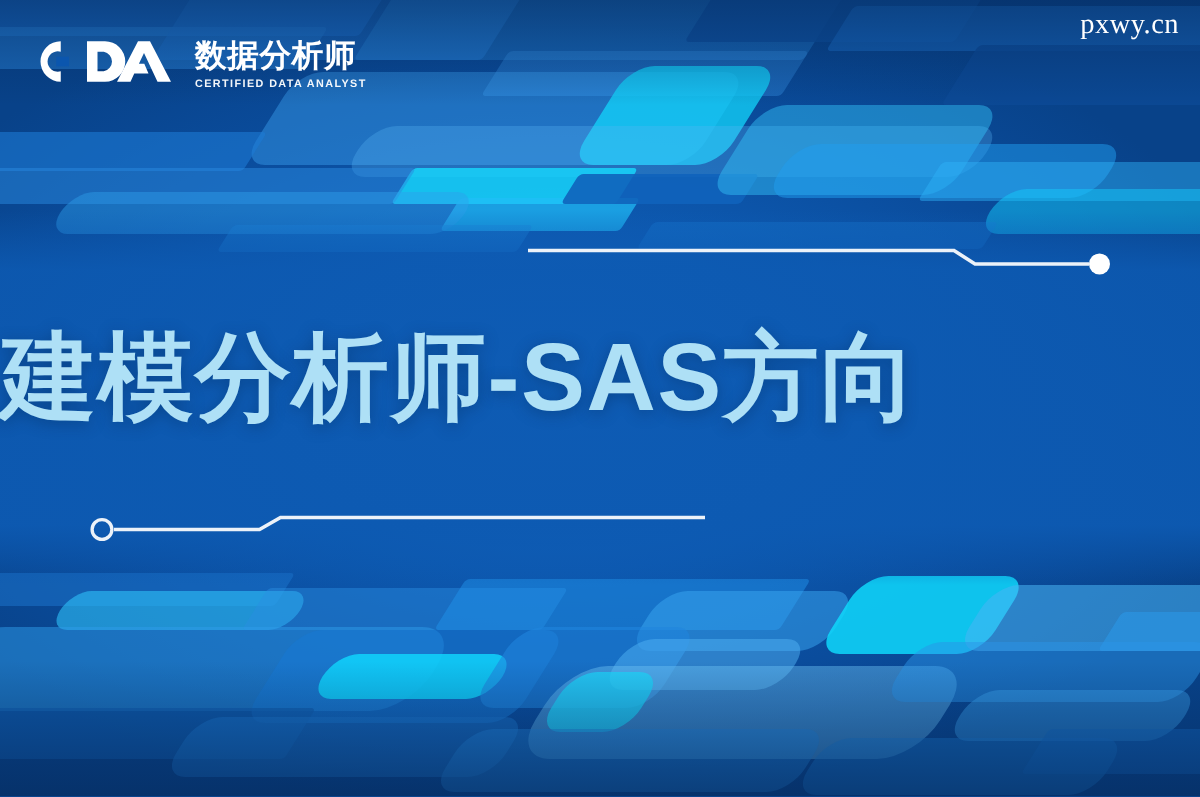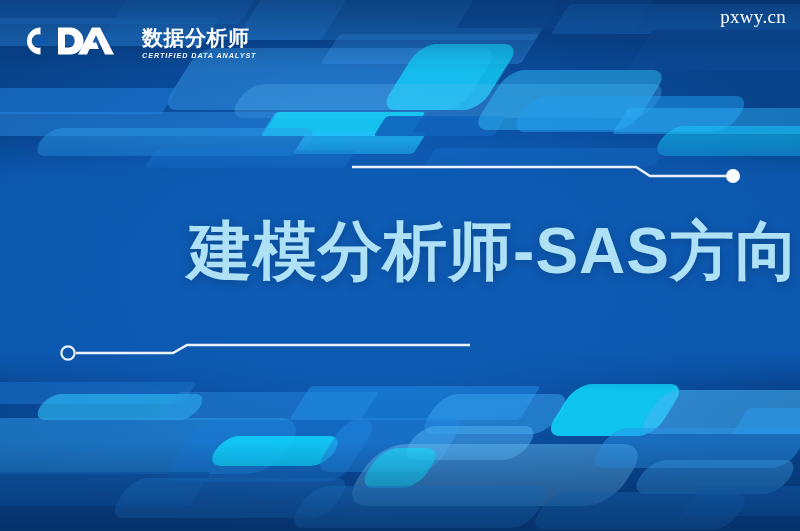--- a/index.html
+++ b/index.html
@@ -65,21 +65,21 @@
     background: linear-gradient(to bottom, rgba(12,86,172,0) 0%, rgba(13,90,178,0.85) 16%, rgba(13,90,178,0.92) 84%, rgba(12,86,172,0) 100%);
   }
 
   
   .logo {
     position: absolute;
     left: 26px;
     top: 26px;
     display: flex;
     align-items: flex-start;
-    gap: 24px;
+    gap: 12px;
   }
   .logo-mark {
     display: block;
   }
   .logo-text-group {
     display: flex;
     flex-direction: column;
     justify-content: flex-start;
     padding-top: 1px;
   }
@@ -93,42 +93,41 @@
   }
   .logo-en {
     color: #ffffff;
     font-size: 7.2px;
     font-weight: 700;
     letter-spacing: 0.95px;
     line-height: 1.2;
     margin-top: 3px;
     white-space: nowrap;
     opacity: 0.95;
-    font-style: italic;
   }
 
   
   .watermark {
     position: absolute;
     right: 14px;
     top: 6px;
     color: #ffffff;
     font-family: "Liberation Serif", serif;
     font-size: 19px;
     font-weight: 400;
     letter-spacing: 0.3px;
   }
 
   
   .title {
     position: absolute;
     left: 0;
     right: 0;
     top: 216px;
-    text-align: right;
+    text-align: left;
     color: #aee0f6;
     font-size: 64px;
     font-weight: 700;
     letter-spacing: 1px;
     line-height: 1.1;
     white-space: nowrap;
     text-shadow: 0 2px 10px rgba(3,34,74,0.35);
   }
 
   

